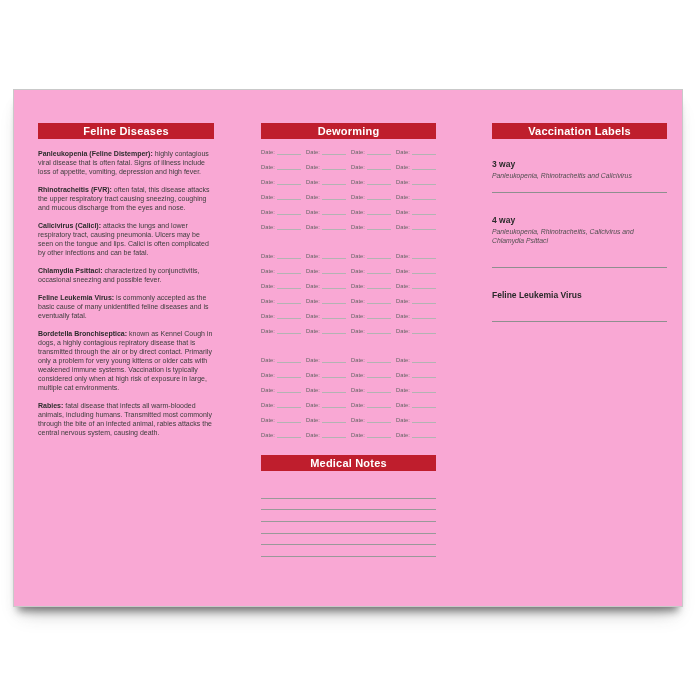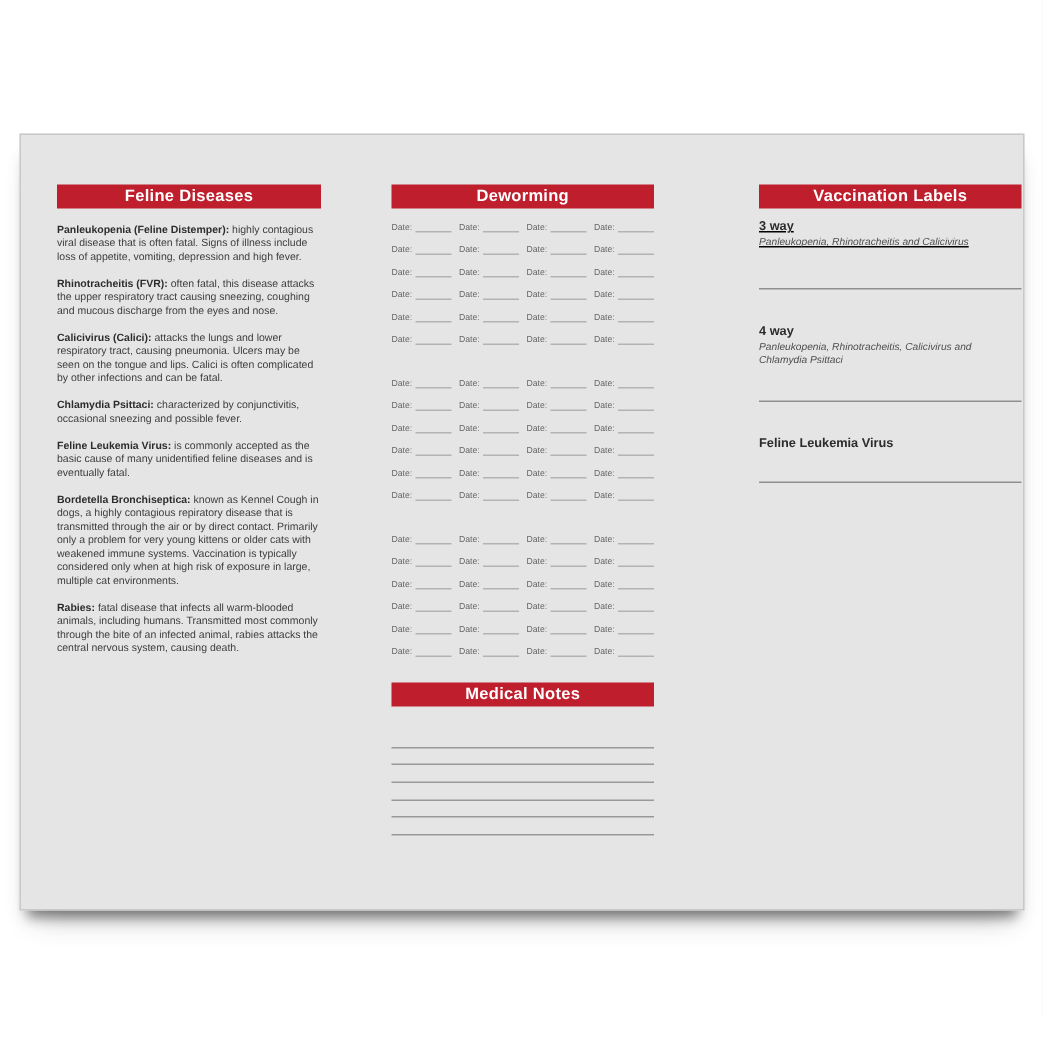--- a/index.html
+++ b/index.html
@@ -3,27 +3,27 @@
 <meta charset="utf-8">
 <style>
   * { margin:0; padding:0; box-sizing:border-box; }
   html,body { background:#ffffff; }
   .stage {
     position:relative; width:695px; height:700px; background:#ffffff;
     font-family:"Liberation Sans", sans-serif; overflow:hidden;
   }
   .sheet {
     position:absolute; left:13px; top:89px; width:670px; height:518px;
-    background:#e5e5e5; border:1px solid #c9c9c9;
+    background:#f9a8d4; border:1px solid #c9c9c9;
     box-shadow: 0 9px 8px -5px rgba(40,40,40,0.55), 0 14px 18px -10px rgba(60,60,60,0.35);
   }
   .col { position:absolute; top:33px; }
   .col-left  { left:24px;  width:176px; }
   .col-mid   { left:247px; width:175px; }
-  .col-right { left:492px; width:175px; }
+  .col-right { left:478px; width:175px; }
 
   .sec-header {
     height:16px; background:var(--accent,#bf1e2d); color:#ffffff;
     font-size:11px; font-weight:bold; text-align:center; line-height:16px;
     letter-spacing:0.2px;
   }
 
   
   .disease { margin-top:9px; font-size:7px; line-height:9px; color:#3d3d3d; }
   .disease:first-child { margin-top:10px; }
@@ -36,21 +36,21 @@
     column-gap:5px; grid-auto-rows:15px;
   }
   .date-cell { display:flex; align-items:flex-end; padding-bottom:3px; }
   .date-label { font-size:5.8px; color:#666666; line-height:6px; }
   .date-line { flex:1; margin-left:2px; border-bottom:1px solid #b3b3b3; height:1px; }
   .note-lines { margin-top:16px; }
   .note-line { height:11.7px; border-bottom:1px solid #999999; }
 
   
   .entry { position:relative; padding-top:22px; }
-  .entry.first { padding-top:6px;text-decoration:underline; }
+  .entry.first { padding-top:20px; }
   .entry.short { height:54px; }
   .entry.tall  { height:75px; }
   .entry-title { font-size:8.5px; font-weight:bold; color:#2b2b2b; line-height:10px; }
   .entry-desc  { margin-top:2px; font-size:6.8px; font-style:italic; color:#4e4e4e; line-height:9px; }
   .entry-divider { position:absolute; left:0; right:0; bottom:0; border-bottom:1px solid #8f8f8f; }
 </style>
 </head>
 <body>
 
 <div class="stage">

